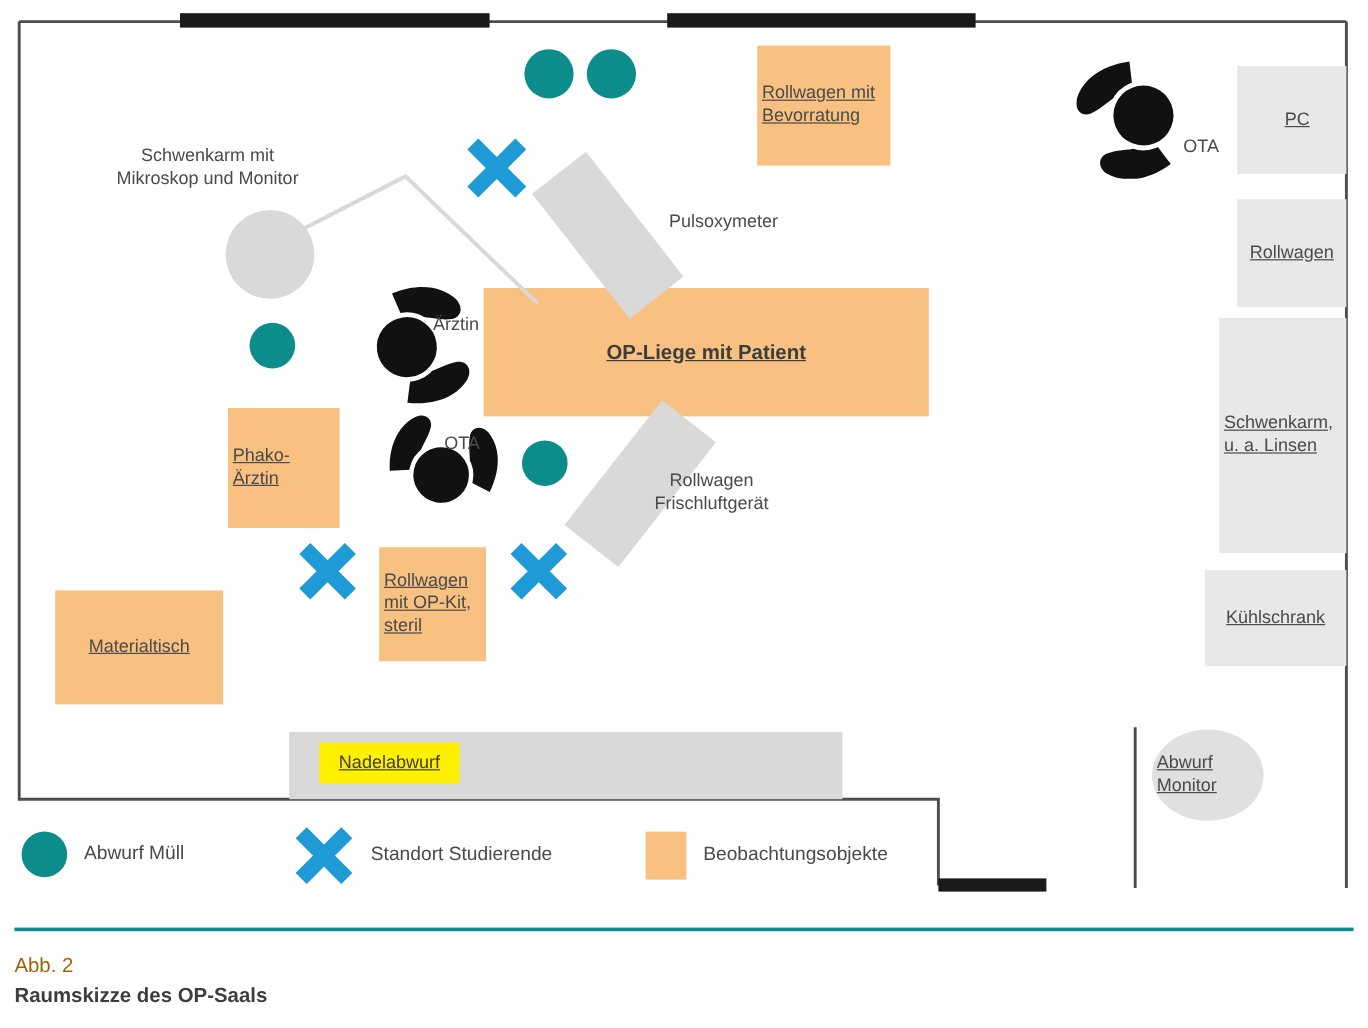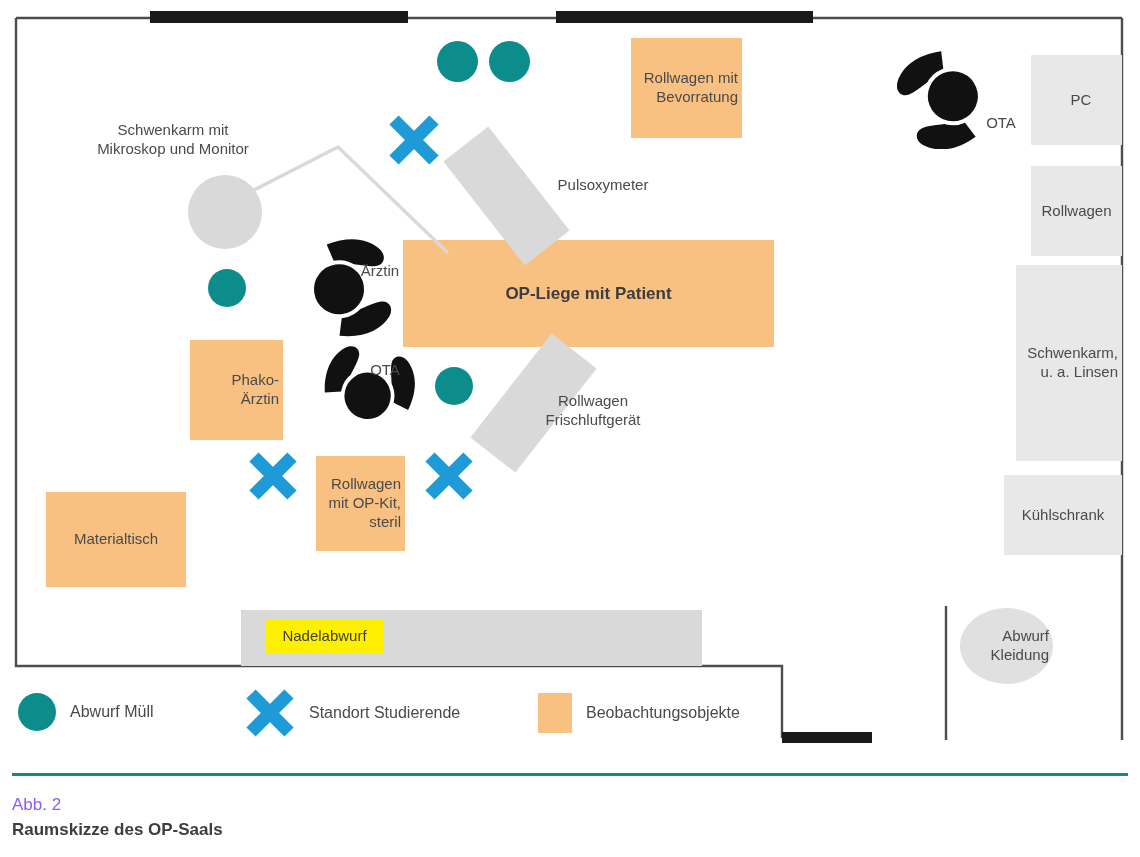--- a/index.html
+++ b/index.html
@@ -12,25 +12,26 @@
   #stage{position:absolute;left:0;top:0;width:1140px;height:857px;}
   .abs{position:absolute;}
 
   
   .room-outline{left:0;top:0;width:1140px;height:857px;}
 
   
   .obj{
     position:absolute;
     display:flex;align-items:center;justify-content:center;
-    text-align:right;
+    text-align:left;
     font-size:15px;line-height:1.25;
     color:#4a4a4a;
     box-sizing:border-box;
     padding:2px 4px;
+    text-decoration:underline;
   }
   .obj.orange{background:#f8c182;}
   .obj.grey{background:#e8e8e8;}
   .obj.bold{font-weight:bold;font-size:17px;color:#3d3d3d;}
   .obj.greybar{background:#d9d9d9;}
   .obj.ellipse{background:#e0e0e0;border-radius:50%;}
   .obj.yellow{background:#ffef00;color:#3d3d3d;}
 
   
   .rotrect{position:absolute;background:#d9d9d9;}
@@ -60,21 +61,21 @@
   
   #legend{position:absolute;left:0;top:680px;width:997px;height:75px;}
   .leg-item{position:absolute;display:flex;align-items:center;}
   .leg-text{font-size:16px;color:#4a4a4a;margin-left:14px;white-space:nowrap;}
   .leg-dot{width:38px;height:38px;border-radius:50%;background:#0d8c8c;}
   .leg-sq{width:34px;height:40px;background:#f8c182;}
 
   
   #rule{position:absolute;left:12px;top:773px;width:1116px;height:3px;background:#0d8c8c;}
   #caption{position:absolute;left:12px;top:793px;width:800px;}
-  #caption .c1{font-size:17px;color:#8b5cf6;line-height:1.45;}
+  #caption .c1{font-size:17px;color:#a16207;line-height:1.45;}
   #caption .c2{font-size:17px;color:#3d3d3d;font-weight:bold;line-height:1.45;}
 </style>
 </head>
 <body>
 
 <div id="stage">
 
   <svg class="abs room-outline" viewBox="0 0 1140 857" width="1140" height="857" aria-hidden="true">
 
     <polyline points="16,18 16,666 782,666 782,738" fill="none" stroke="#4d4d4d" stroke-width="2.4"></polyline>
@@ -125,21 +126,21 @@
   <div class="obj grey" style="left:1031px;top:55px;width:91px;height:90px;padding-left:13px;">PC</div>
 
   <div class="obj grey" style="left:1031px;top:166px;width:91px;height:90px;">Rollwagen</div>
 
   <div class="obj grey" style="left:1016px;top:265px;width:106px;height:196px;">Schwenkarm,
 u. a. Linsen</div>
 
   <div class="obj grey" style="left:1004px;top:475px;width:118px;height:80px;">Kühlschrank</div>
 
   <div class="obj ellipse" style="left:960px;top:608px;width:93px;height:76px;">Abwurf
-Kleidung</div>
+Monitor</div>
 
   <div class="dot" style="left:437px;top:41px;width:41px;height:41px;"></div>
   <div class="dot" style="left:489px;top:41px;width:41px;height:41px;"></div>
   <div class="dot" style="left:208px;top:269px;width:38px;height:38px;"></div>
   <div class="dot" style="left:435px;top:367px;width:38px;height:38px;"></div>
 
   <svg class="xmark" width="54" height="54" viewBox="0 0 54 54" style="left:387px;top:113px;">
     <path d="M7 7 L47 47 M47 7 L7 47" stroke="#1e9ad6" stroke-width="13" stroke-linecap="butt"></path>
   </svg>
   <svg class="xmark" width="52" height="52" viewBox="0 0 52 52" style="left:247px;top:450px;">

